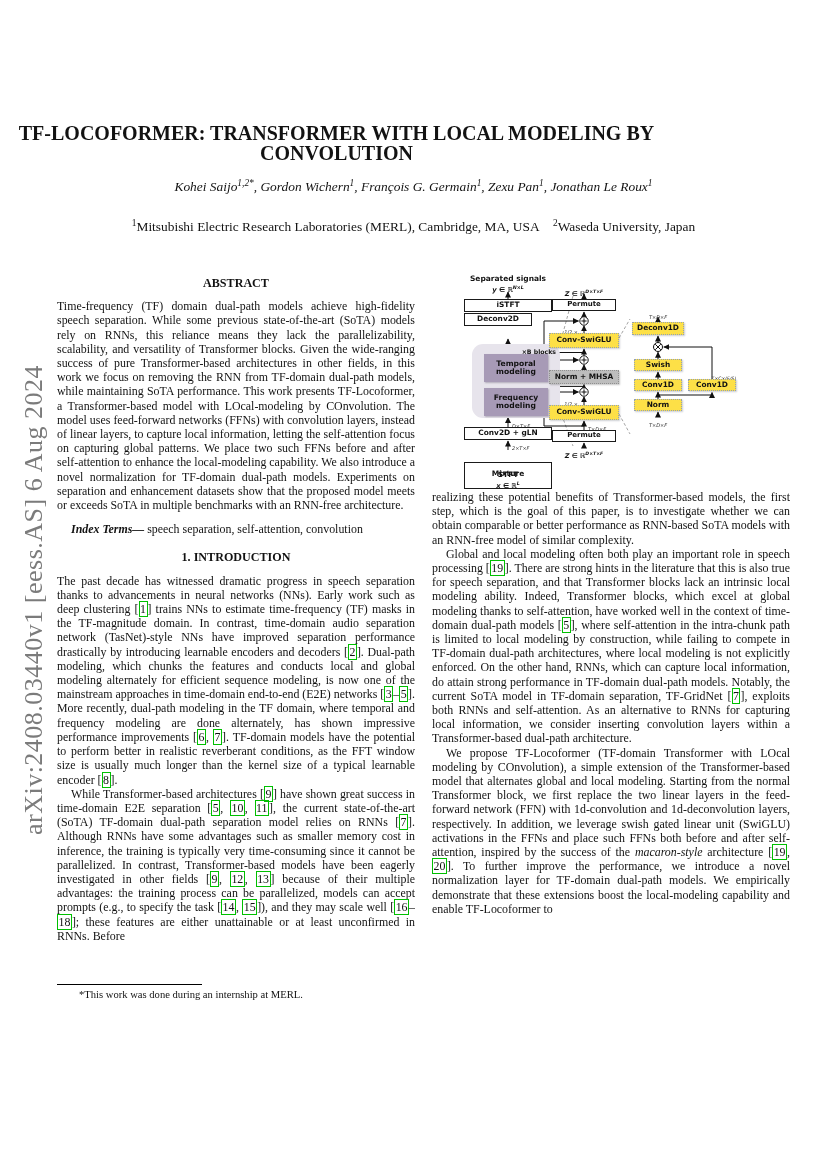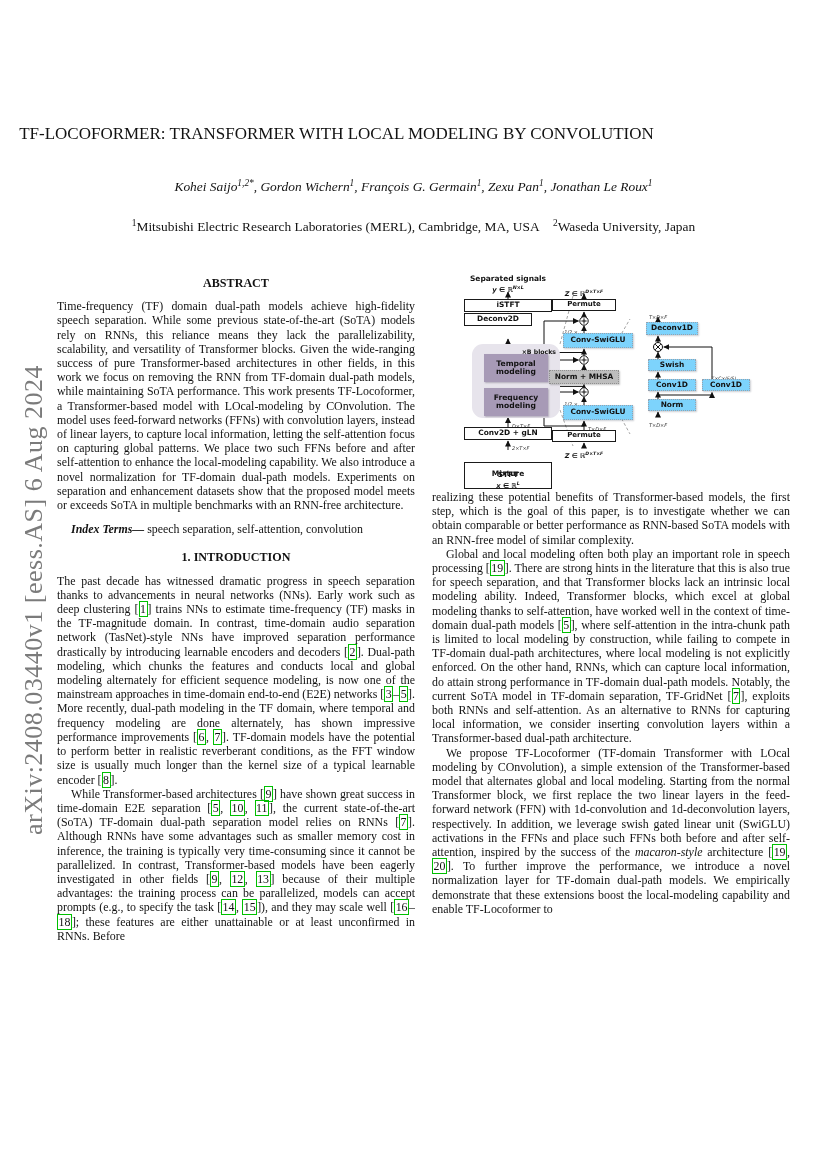--- a/index.html
+++ b/index.html
@@ -5,21 +5,21 @@
   html,body{margin:0;padding:0;background:#fff;}
   .page{position:relative;width:827px;height:1170px;background:#ffffff;overflow:hidden;
         font-family:"Liberation Serif",serif;color:#121212;}
 
   
   .arxiv{position:absolute;left:34px;top:600px;transform:translate(-50%,-50%) rotate(-90deg);
          white-space:nowrap;font-size:26px;color:#7b7b7b;letter-spacing:0.5px;}
 
   
   .title{position:absolute;left:0;top:124px;width:673px;text-align:center;
-         font-weight:normal;font-size:17px;line-height:19.5px;}
+         font-weight:bold;font-size:20px;line-height:19.5px;}
   .authors{position:absolute;left:0;top:178px;width:827px;text-align:center;
            font-style:italic;font-size:13.4px;}
   .affil{position:absolute;left:0;top:218px;width:827px;text-align:center;font-size:13.4px;}
   sup{font-size:70%;}
 
   
   .col{position:absolute;width:358px;font-size:11.9px;line-height:14.2px;text-align:justify;}
   .col-left{left:57px;top:276px;}
   .col-right{left:432px;top:272px;}
   .sec-head{text-align:center;font-weight:bold;font-size:12.1px;margin:0 0 9px 0;}
@@ -36,21 +36,21 @@
   .fntext{text-indent:22px;}
 
   
   .fig{position:relative;width:358px;height:218px;font-family:"DejaVu Sans",sans-serif;}
   .fig-svg{position:absolute;left:0;top:0;}
   .fbox{position:absolute;display:flex;align-items:center;justify-content:center;text-align:center;
         font-weight:bold;font-size:7.4px;line-height:1.12;border-radius:0;box-sizing:border-box;}
   .wbox{background:#fff;border:1.2px solid #1a1a1a;}
   .pbox{background:#a79ab6;border:none;border-radius:0;font-size:7.6px;box-shadow:1px 1px 1.5px rgba(80,70,95,.35);}
   .cont{position:absolute;background:#e7e4ec;border-radius:11px;}
-  .bbox{background:#7dd3fc;border:1px dotted #94a1af;box-shadow:1px 1px 1.5px rgba(90,100,115,.3);margin-left:14px;}
+  .bbox{background:#fde047;border:1px dotted #94a1af;box-shadow:1px 1px 1.5px rgba(90,100,115,.3);}
   .gbox{background:#bdbdbd;border:1px dotted #8f8f8f;box-shadow:1px 1px 1.5px rgba(90,90,90,.35);}
   .flbl{position:absolute;text-align:center;font-size:7.4px;font-weight:bold;}
   .math{position:absolute;text-align:center;font-size:6.8px;font-style:italic;font-weight:bold;}
   .dim{position:absolute;font-size:5px;font-style:italic;color:#333;font-weight:normal;}
   .blocks-lbl{position:absolute;font-size:6.2px;font-weight:bold;text-align:right;}
 
   
   .caption{margin:6px 0 13px 0;font-size:11.7px;line-height:14px;text-align:justify;}
   .cap-label{font-weight:bold;margin-right:5px;}
 </style>
@@ -72,20 +72,24 @@
     <p class="body">Time-frequency (TF) domain dual-path models achieve high-fidelity speech separation. While some previous state-of-the-art (SoTA) models rely on RNNs, this reliance means they lack the parallelizability, scalability, and versatility of Transformer blocks. Given the wide-ranging success of pure Transformer-based architectures in other fields, in this work we focus on removing the RNN from TF-domain dual-path models, while maintaining SoTA performance. This work presents TF-Locoformer, a Transformer-based model with LOcal-modeling by COnvolution. The model uses feed-forward networks (FFNs) with convolution layers, instead of linear layers, to capture local information, letting the self-attention focus on capturing global patterns. We place two such FFNs before and after self-attention to enhance the local-modeling capability. We also introduce a novel normalization for TF-domain dual-path models. Experiments on separation and enhancement datasets show that the proposed model meets or exceeds SoTA in multiple benchmarks with an RNN-free architecture.</p>
     <div class="idxline">
       <span class="idxlabel">Index Terms—</span>
       <span>speech separation, self-attention, convolution</span>
     </div>
     <div class="sec-head intro-head">1. INTRODUCTION</div>
     <p class="body">The past decade has witnessed dramatic progress in speech separation thanks to advancements in neural networks (NNs). Early work such as deep clustering [<span class="cite">1</span>] trains NNs to estimate time-frequency (TF) masks in the TF-magnitude domain. In contrast, time-domain audio separation network (TasNet)-style NNs have improved separation performance drastically by introducing learnable encoders and decoders [<span class="cite">2</span>]. Dual-path modeling, which chunks the features and conducts local and global modeling alternately for efficient sequence modeling, is now one of the mainstream approaches in time-domain end-to-end (E2E) networks [<span class="cite">3</span>–<span class="cite">5</span>]. More recently, dual-path modeling in the TF domain, where temporal and frequency modeling are done alternately, has shown impressive performance improvements [<span class="cite">6</span>, <span class="cite">7</span>]. TF-domain models have the potential to perform better in realistic reverberant conditions, as the FFT window size is usually much longer than the kernel size of a typical learnable encoder [<span class="cite">8</span>].</p>
     <p class="body indent">While Transformer-based architectures [<span class="cite">9</span>] have shown great success in time-domain E2E separation [<span class="cite">5</span>, <span class="cite">10</span>, <span class="cite">11</span>], the current state-of-the-art (SoTA) TF-domain dual-path separation model relies on RNNs [<span class="cite">7</span>]. Although RNNs have some advantages such as smaller memory cost in inference, the training is typically very time-consuming since it cannot be parallelized. In contrast, Transformer-based models have been eagerly investigated in other fields [<span class="cite">9</span>, <span class="cite">12</span>, <span class="cite">13</span>] because of their multiple advantages: the training process can be parallelized, models can accept prompts (e.g., to specify the task [<span class="cite">14</span>, <span class="cite">15</span>]), and they may scale well [<span class="cite">16</span>–<span class="cite">18</span>]; these features are either unattainable or at least unconfirmed in RNNs. Before</p>
   </div>
 
+  <div class="footnote">
+    <div class="fnrule"></div>
+    <div class="fntext">*This work was done during an internship at MERL.</div>
+  </div>
 
   <div class="col col-right">
 
     <div class="fig">
       <svg class="fig-svg" width="358" height="218" viewBox="0 0 358 218">
         <defs>
           <marker id="ah" markerWidth="7" markerHeight="7" refX="5.5" refY="3" orient="auto">
             <path d="M0,0 L6,3 L0,6 z" fill="#111"></path>
           </marker>
         </defs>

